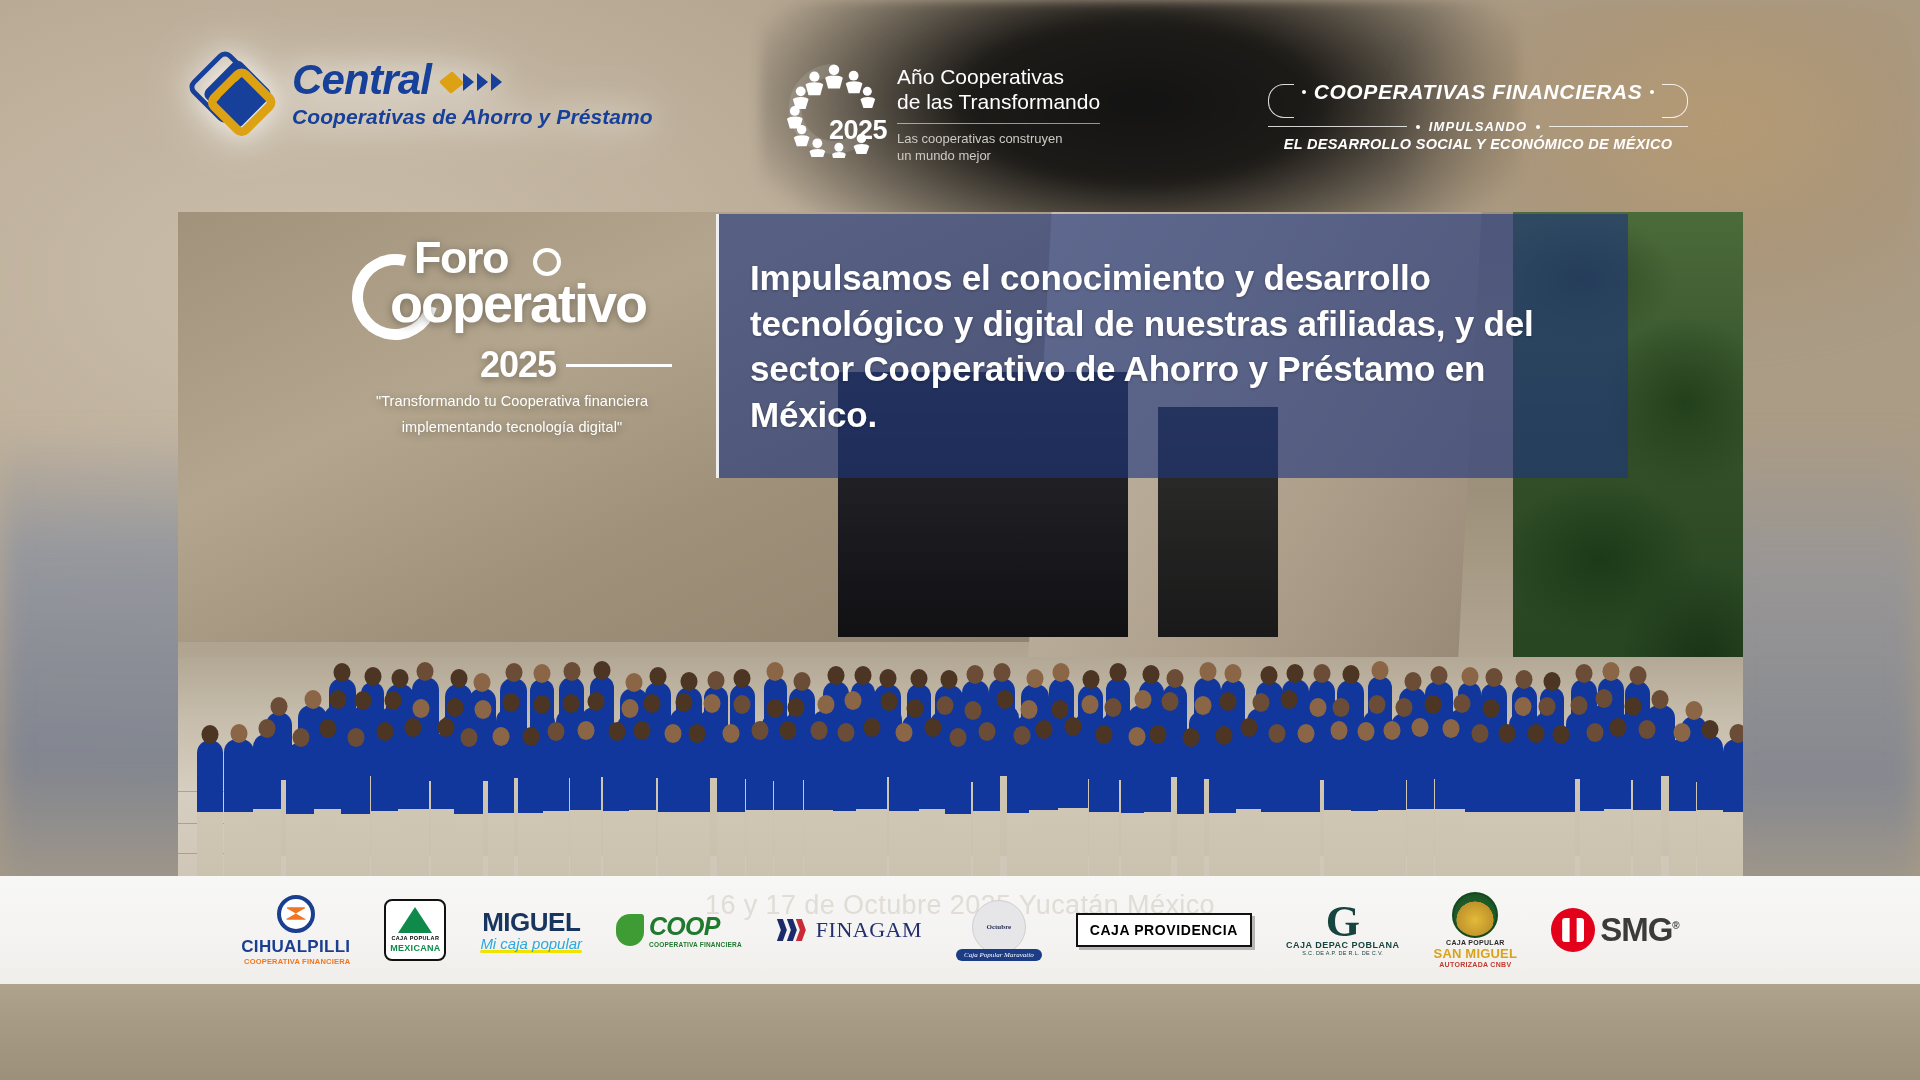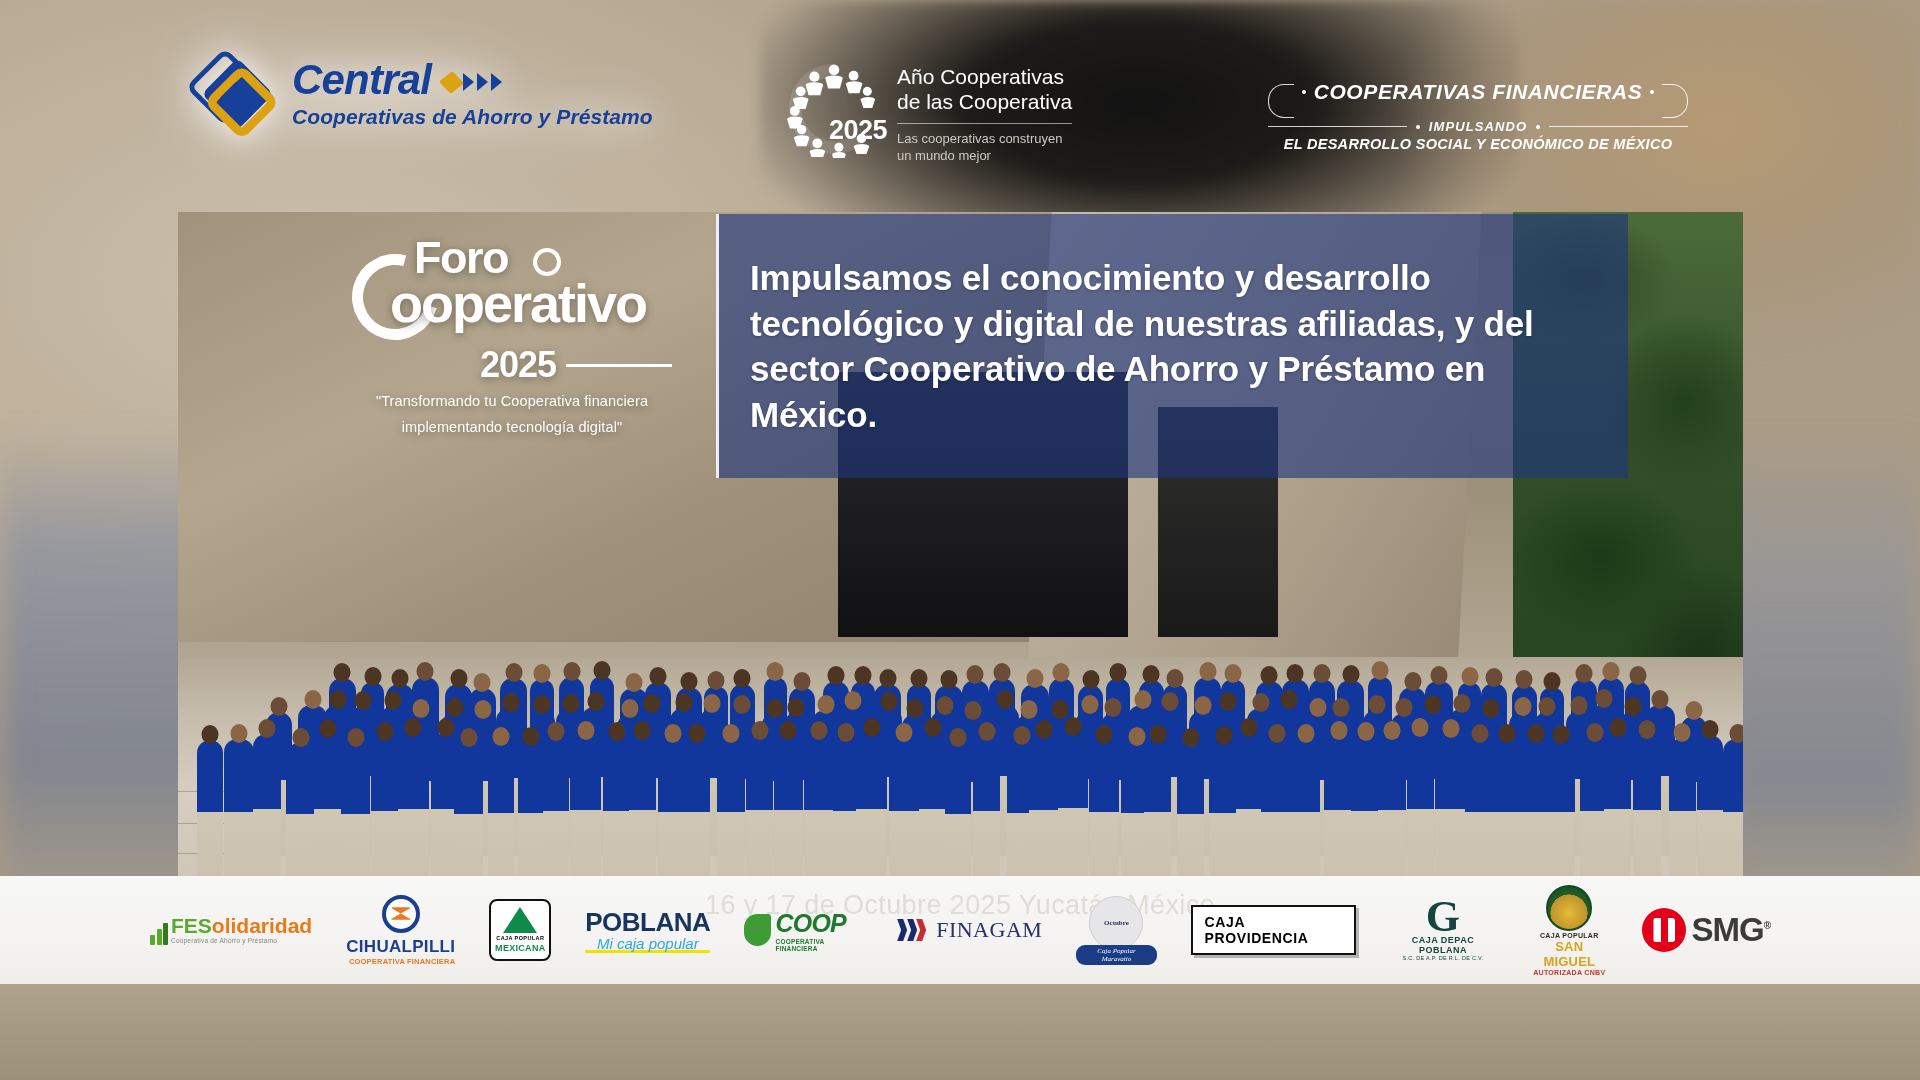--- a/index.html
+++ b/index.html
@@ -456,21 +456,21 @@
                 <path d="M48 96c3-3 12-3 14 0l-1 4H49Z"></path>
               <circle cx="78" cy="80" r="4.8"></circle>
                 <path d="M70 88c3-3 14-3 16 0l-3 8H73Z"></path>
             </g>
           </g>
         </svg>
         <div class="un-year">2025</div>
       </div>
       <div class="un-text">
         <div class="un-t1">Año Cooperativas</div>
-        <div class="un-t1">de las Cooperativa</div>
+        <div class="un-t1">de las Transformando</div>
         <div class="un-rule"></div>
         <div class="un-t2">Las cooperativas construyen</div>
         <div class="un-t2">un mundo mejor</div>
       </div>
     </div>
 
     <div class="logo-cf">
       <div class="cf-row1">
         <span class="cf-bracket l"></span>
         <span class="cf-dot"></span>
@@ -782,53 +782,40 @@
 
   <div class="quote-panel">
     <div class="quote-text">Impulsamos el conocimiento y desarrollo tecnológico y digital de nuestras afiliadas, y del sector Cooperativo de Ahorro y Préstamo en México.</div>
   </div>
 
   <div class="sponsorbar">
     <div class="sponsor-date">16 y 17 de Octubre 2025          Yucatán México</div>
 
     <div class="sponsors">
 
-      <div class="sp">
-        <div class="sp-fes">
-          <div class="sp-fes-bars">
-            <b style="height:10px"></b>
-              <b style="height:16px"></b>
-              <b style="height:22px;background:#2f7d1f"></b>
-          </div>
-          <div class="sp-fes-txt">
-            <div class="sp-fes-t1"><em>FES</em><span>olidaridad</span></div>
-            <div class="sp-fes-t2">Cooperativa de Ahorro y Préstamo</div>
-          </div>
-        </div>
-      </div>
 
       <div class="sp">
         <div class="sp-cih">
           <div class="sp-cih-ring"></div>
           <div class="sp-cih-t1">CIHUALPILLI</div>
           <div class="sp-cih-t2">COOPERATIVA FINANCIERA</div>
         </div>
       </div>
 
       <div class="sp">
         <div class="sp-mex">
           <div class="sp-mex-tri"></div>
           <div class="sp-mex-t1">CAJA   POPULAR</div>
           <div class="sp-mex-t2">MEXICANA</div>
         </div>
       </div>
 
       <div class="sp">
         <div class="sp-unifam">
-          <div class="sp-unifam-t1">POBLANA</div>
+          <div class="sp-unifam-t1">MIGUEL</div>
           <div class="sp-unifam-t2">Mi caja popular</div>
           <div class="sp-unifam-line"></div>
         </div>
       </div>
 
       <div class="sp">
         <div class="sp-coop">
           <div class="sp-coop-leaf"></div>
           <div>
             <div class="sp-coop-t1">COOP</div>

